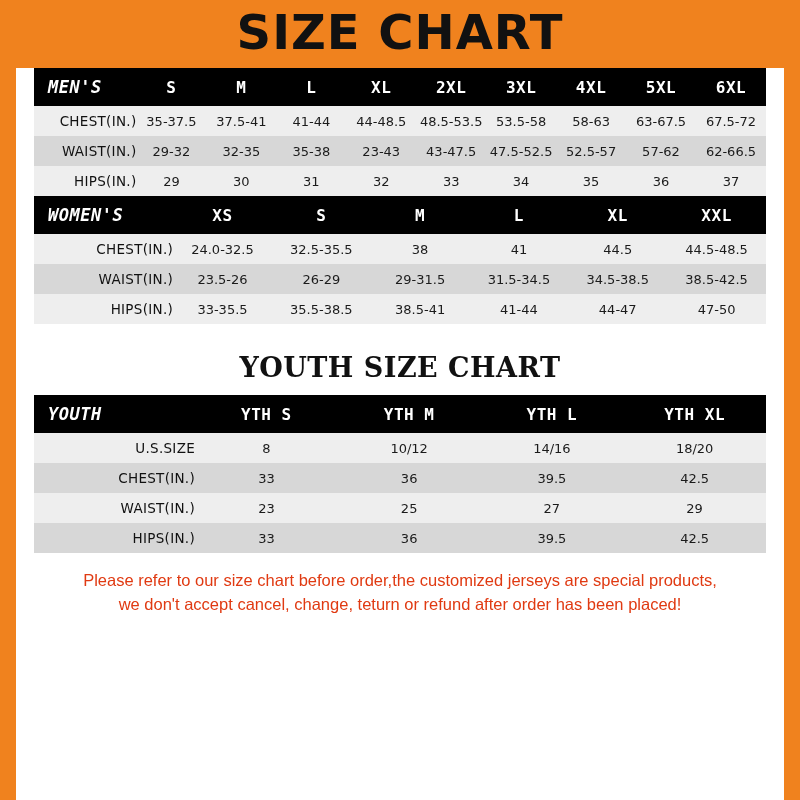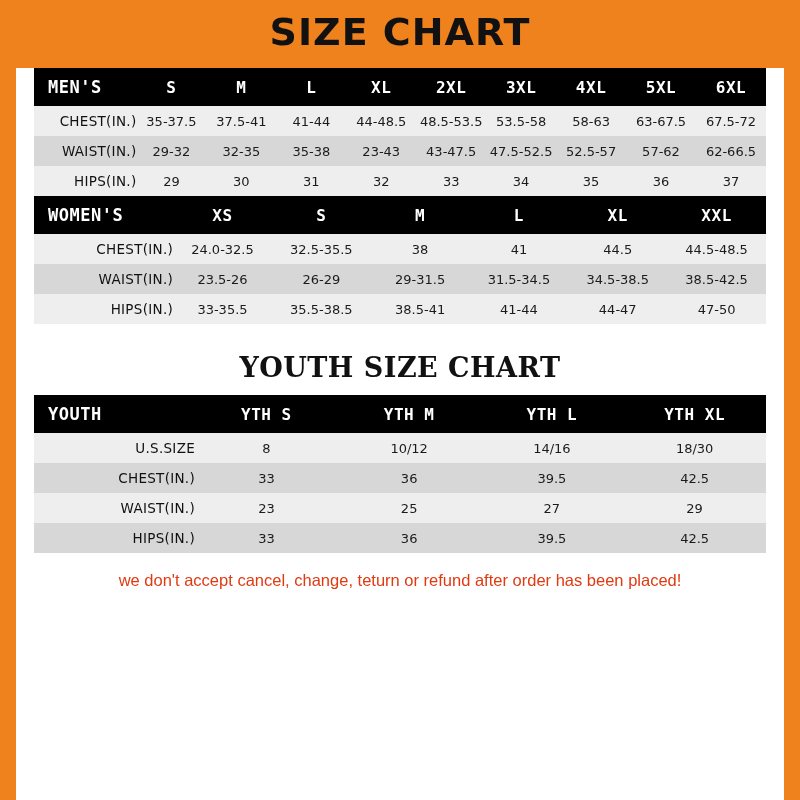--- a/index.html
+++ b/index.html
@@ -27,21 +27,21 @@
     background: #f0821e;
     display: flex;
     align-items: center;
     justify-content: center;
     margin-left: -16px;
     margin-right: -16px;
   }
   .banner-title {
     font-family: "DejaVu Sans", sans-serif;
     font-weight: bold;
-    font-size: 38px;
+    font-size: 48px;
     letter-spacing: 1px;
     color: #111111;
     line-height: 1;
     padding-bottom: 4px;
   }
   .content {
     padding: 0 18px;
   }
   .section-title {
     text-align: center;
@@ -69,20 +69,21 @@
     font-weight: bold;
     font-size: 16px;
     padding: 9px 0;
     text-align: center;
     letter-spacing: 0.5px;
   }
   thead th.rowlabel {
     text-align: left;
     padding-left: 14px;
     font-size: 17px;
+    font-style: italic;
   }
   tbody td {
     font-family: "DejaVu Sans", sans-serif;
     font-size: 13px;
     color: #1b1b1b;
     text-align: center;
     padding: 7px 0;
   }
   tbody td.rowlabel {
     font-family: "DejaVu Sans", sans-serif;
@@ -256,21 +257,21 @@
           <th>YTH L</th>
           <th>YTH XL</th>
         </tr>
       </thead>
       <tbody>
         <tr class="light">
           <td class="rowlabel">U.S.SIZE</td>
           <td>8</td>
           <td>10/12</td>
           <td>14/16</td>
-          <td>18/30</td>
+          <td>18/20</td>
         </tr>
         <tr class="dark">
           <td class="rowlabel">CHEST(IN.)</td>
           <td>33</td>
           <td>36</td>
           <td>39.5</td>
           <td>42.5</td>
         </tr>
         <tr class="light">
           <td class="rowlabel">WAIST(IN.)</td>
@@ -283,17 +284,18 @@
           <td class="rowlabel">HIPS(IN.)</td>
           <td>33</td>
           <td>36</td>
           <td>39.5</td>
           <td>42.5</td>
         </tr>
       </tbody>
     </table>
 
     <div class="footnote">
+      <div>Please refer to our size chart before order,the customized jerseys are special products,</div>
       <div>we don't accept cancel, change, teturn or refund after order has been placed!</div>
     </div>
 
   </div>
 </div>
 
 </body></html>

